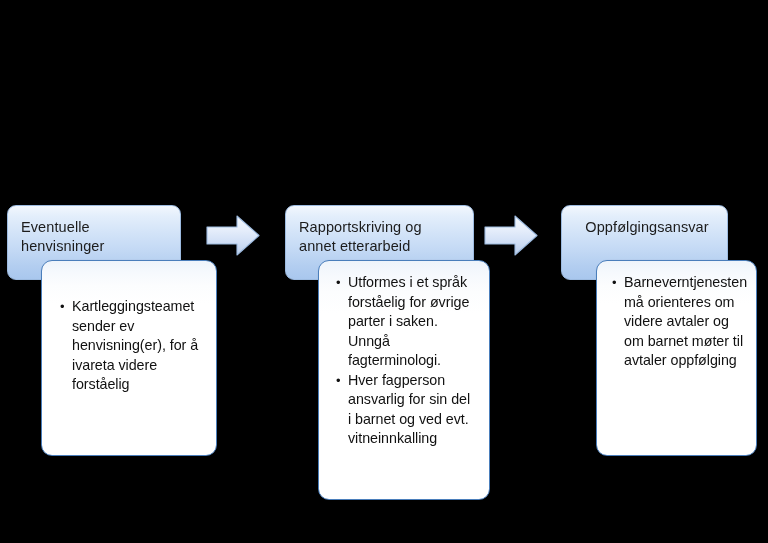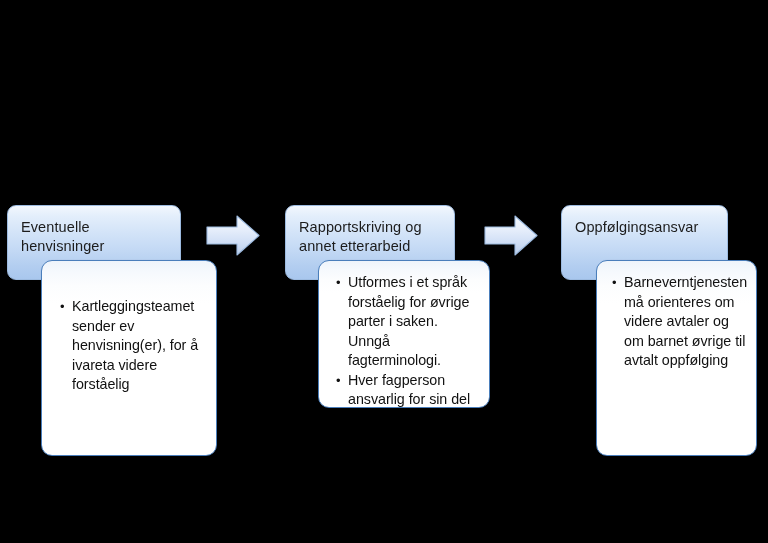--- a/index.html
+++ b/index.html
@@ -118,49 +118,49 @@
           <stop offset="0%" stop-color="#f4f8fd"></stop>
           <stop offset="35%" stop-color="#e6eefb"></stop>
           <stop offset="70%" stop-color="#cfdef5"></stop>
           <stop offset="100%" stop-color="#b9cdea"></stop>
         </linearGradient>
       </defs>
       <path d="M1,14 L31,14 L31,3 L53,22.5 L31,42 L31,31 L1,31 Z" fill="url(#arrGrad1)" stroke="#9dbbe0" stroke-width="1.1" stroke-linejoin="round"></path>
     </svg>
   </div>
 
-  <div class="header-box" style="left:285px; top:205px; width:170px; height:75px;">
+  <div class="header-box" style="left:285px; top:205px; width:189px; height:75px;">
     <div class="header-text">Rapportskriving og
 annet etterarbeid</div>
   </div>
 
-  <div class="body-box" style="left:318px; top:260px; width:172px; height:148px; padding:12px 12px 10px 17px;">
+  <div class="body-box" style="left:318px; top:260px; width:172px; height:240px; padding:12px 12px 10px 17px;">
     <ul class="bullet-list">
       <li class="bullet-item">Utformes i et språk forståelig for øvrige parter i saken. Unngå fagterminologi.</li>
       <li class="bullet-item">Hver fagperson ansvarlig for sin del i barnet og ved evt. vitneinnkalling</li>
     </ul>
   </div>
 
   <div class="arrow" style="left:484px; top:213px; width:54px; height:45px;">
     <svg width="54" height="45" viewBox="0 0 54 45" xmlns="http://www.w3.org/2000/svg">
       <defs>
         <linearGradient id="arrGrad2" x1="0" y1="0" x2="0" y2="1">
           <stop offset="0%" stop-color="#f4f8fd"></stop>
           <stop offset="35%" stop-color="#e6eefb"></stop>
           <stop offset="70%" stop-color="#cfdef5"></stop>
           <stop offset="100%" stop-color="#b9cdea"></stop>
         </linearGradient>
       </defs>
       <path d="M1,14 L31,14 L31,3 L53,22.5 L31,42 L31,31 L1,31 Z" fill="url(#arrGrad2)" stroke="#9dbbe0" stroke-width="1.1" stroke-linejoin="round"></path>
     </svg>
   </div>
 
-  <div class="header-box" style="left:561px; top:205px; width:167px; height:75px;">
+  <div class="header-box" style="left:561px; top:205px; width:167px; height:75px;text-align:center;">
     <div class="header-text">Oppfølgingsansvar</div>
   </div>
 
   <div class="body-box" style="left:596px; top:260px; width:161px; height:196px; padding:12px 8px 10px 15px;">
     <ul class="bullet-list">
-      <li class="bullet-item">Barneverntjenesten må orienteres om videre avtaler og om barnet øvrige til avtalt oppfølging</li>
+      <li class="bullet-item">Barneverntjenesten må orienteres om videre avtaler og om barnet møter til avtaler oppfølging</li>
     </ul>
   </div>
 
 </div>
 
 </body></html>

